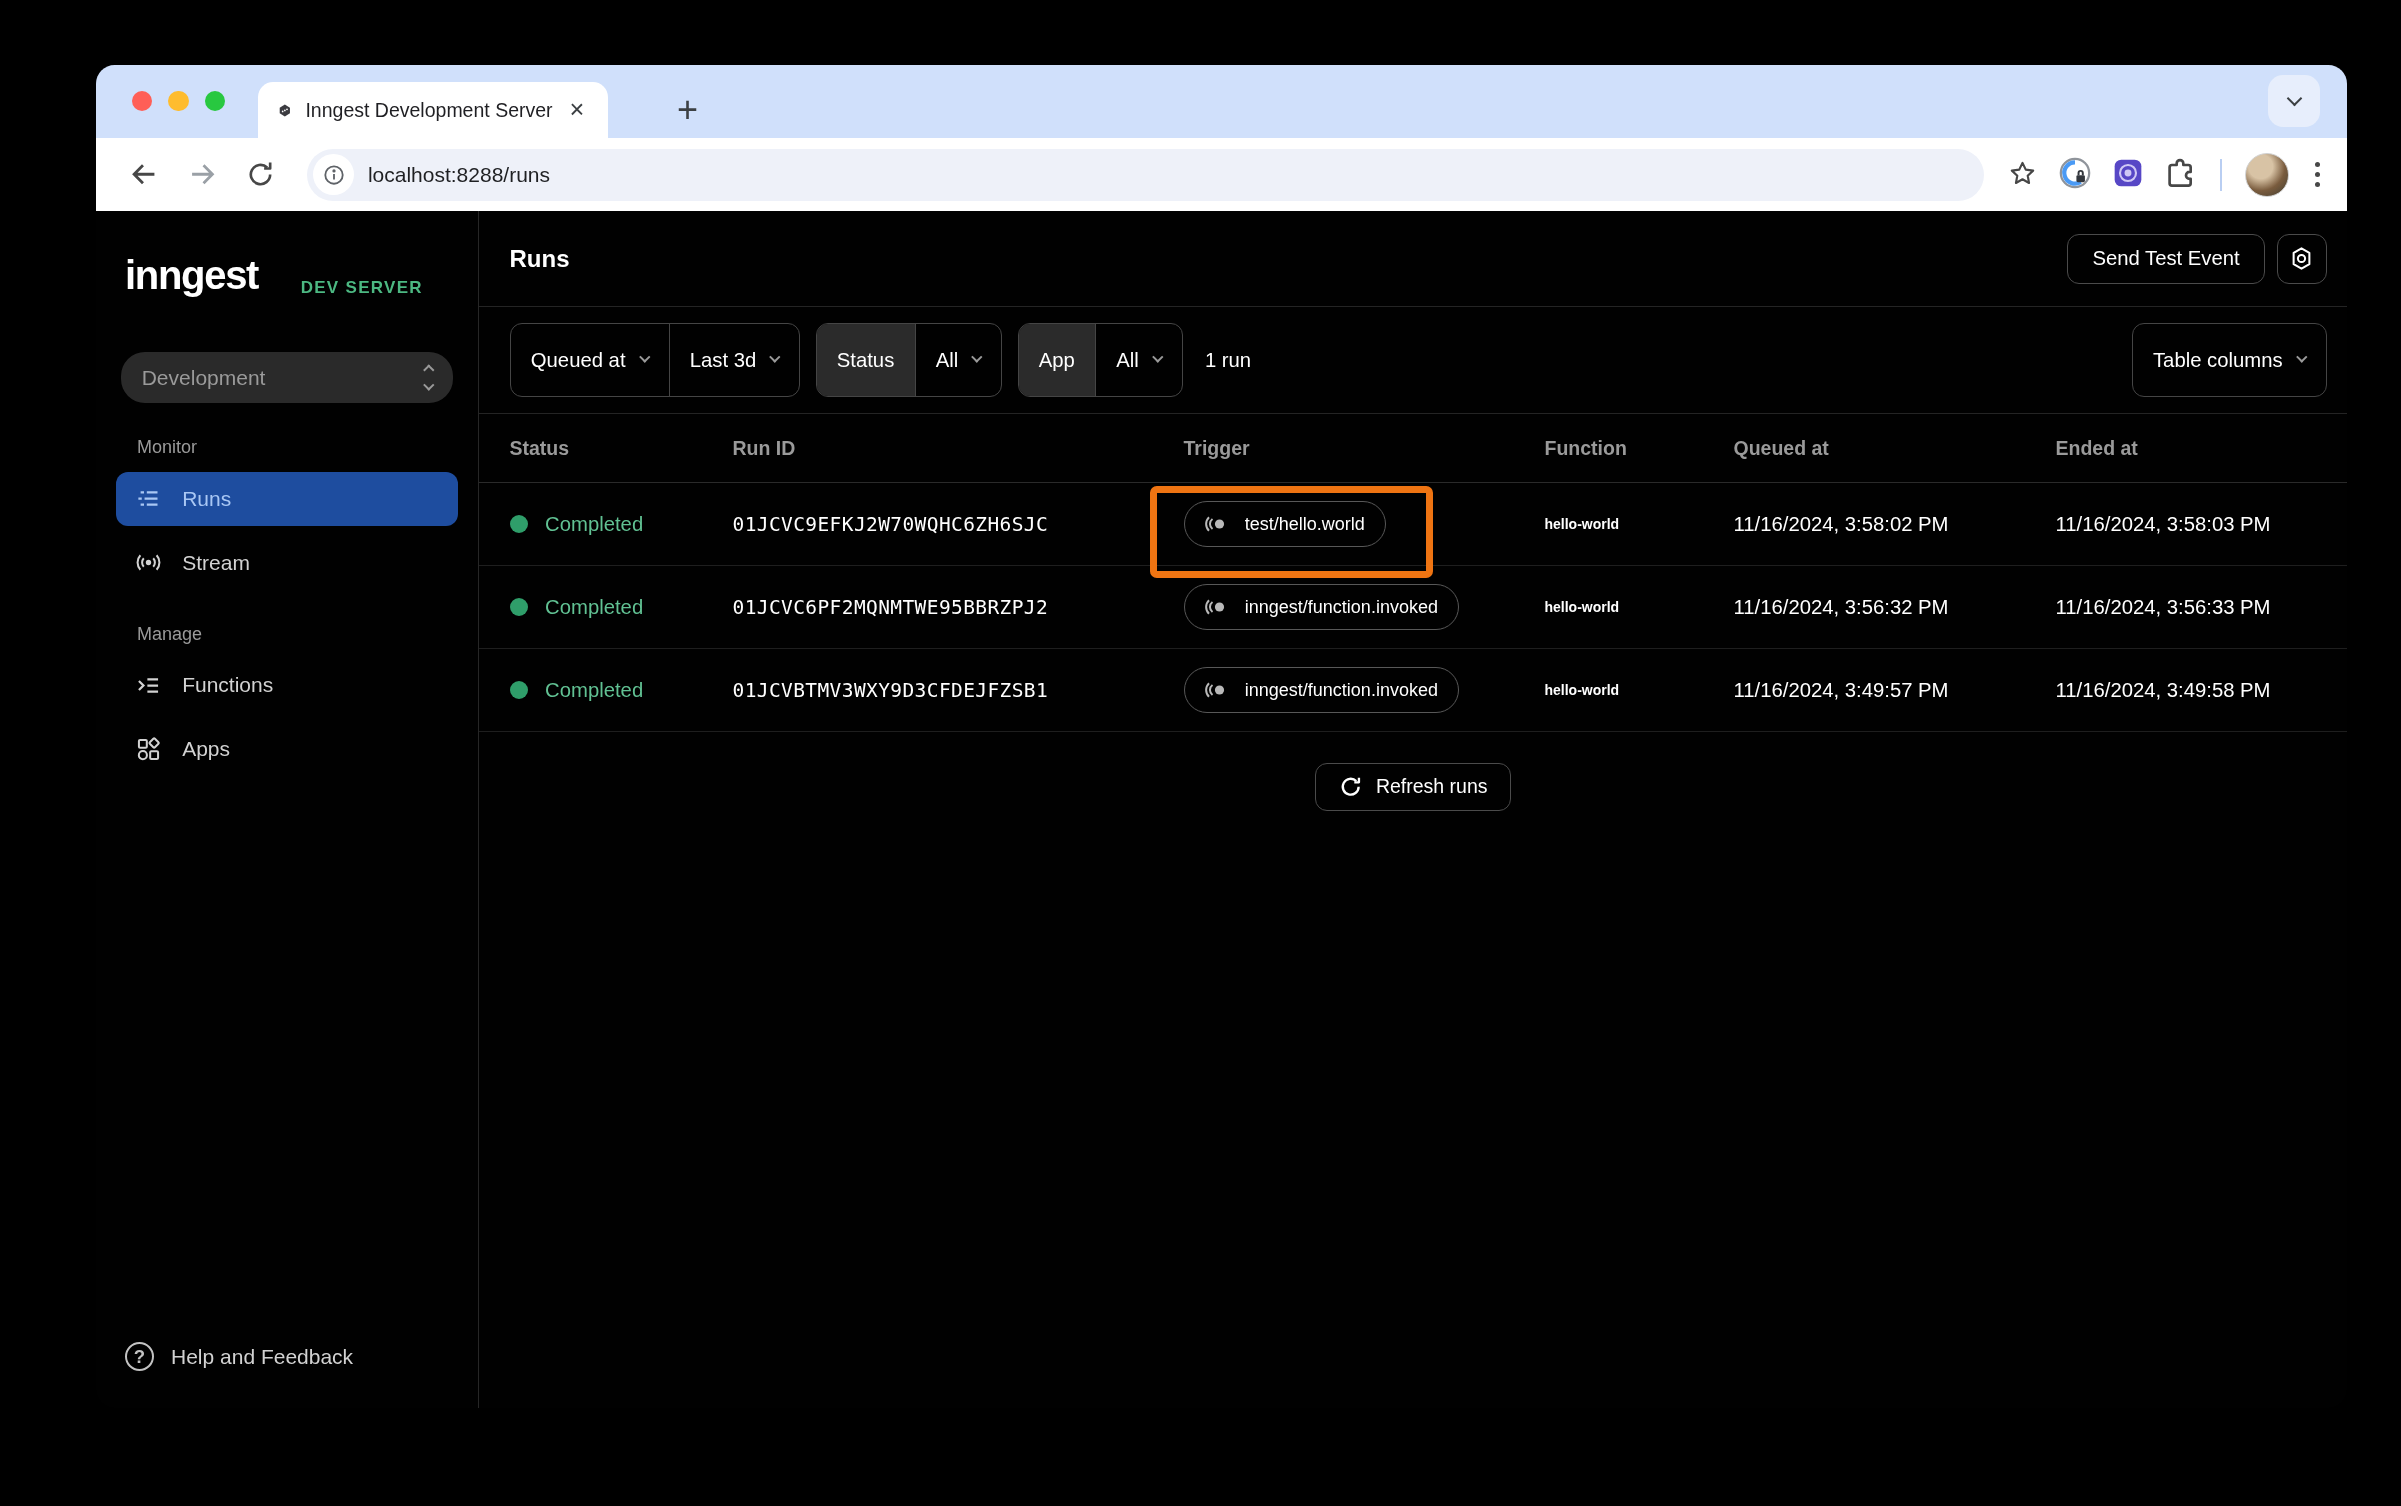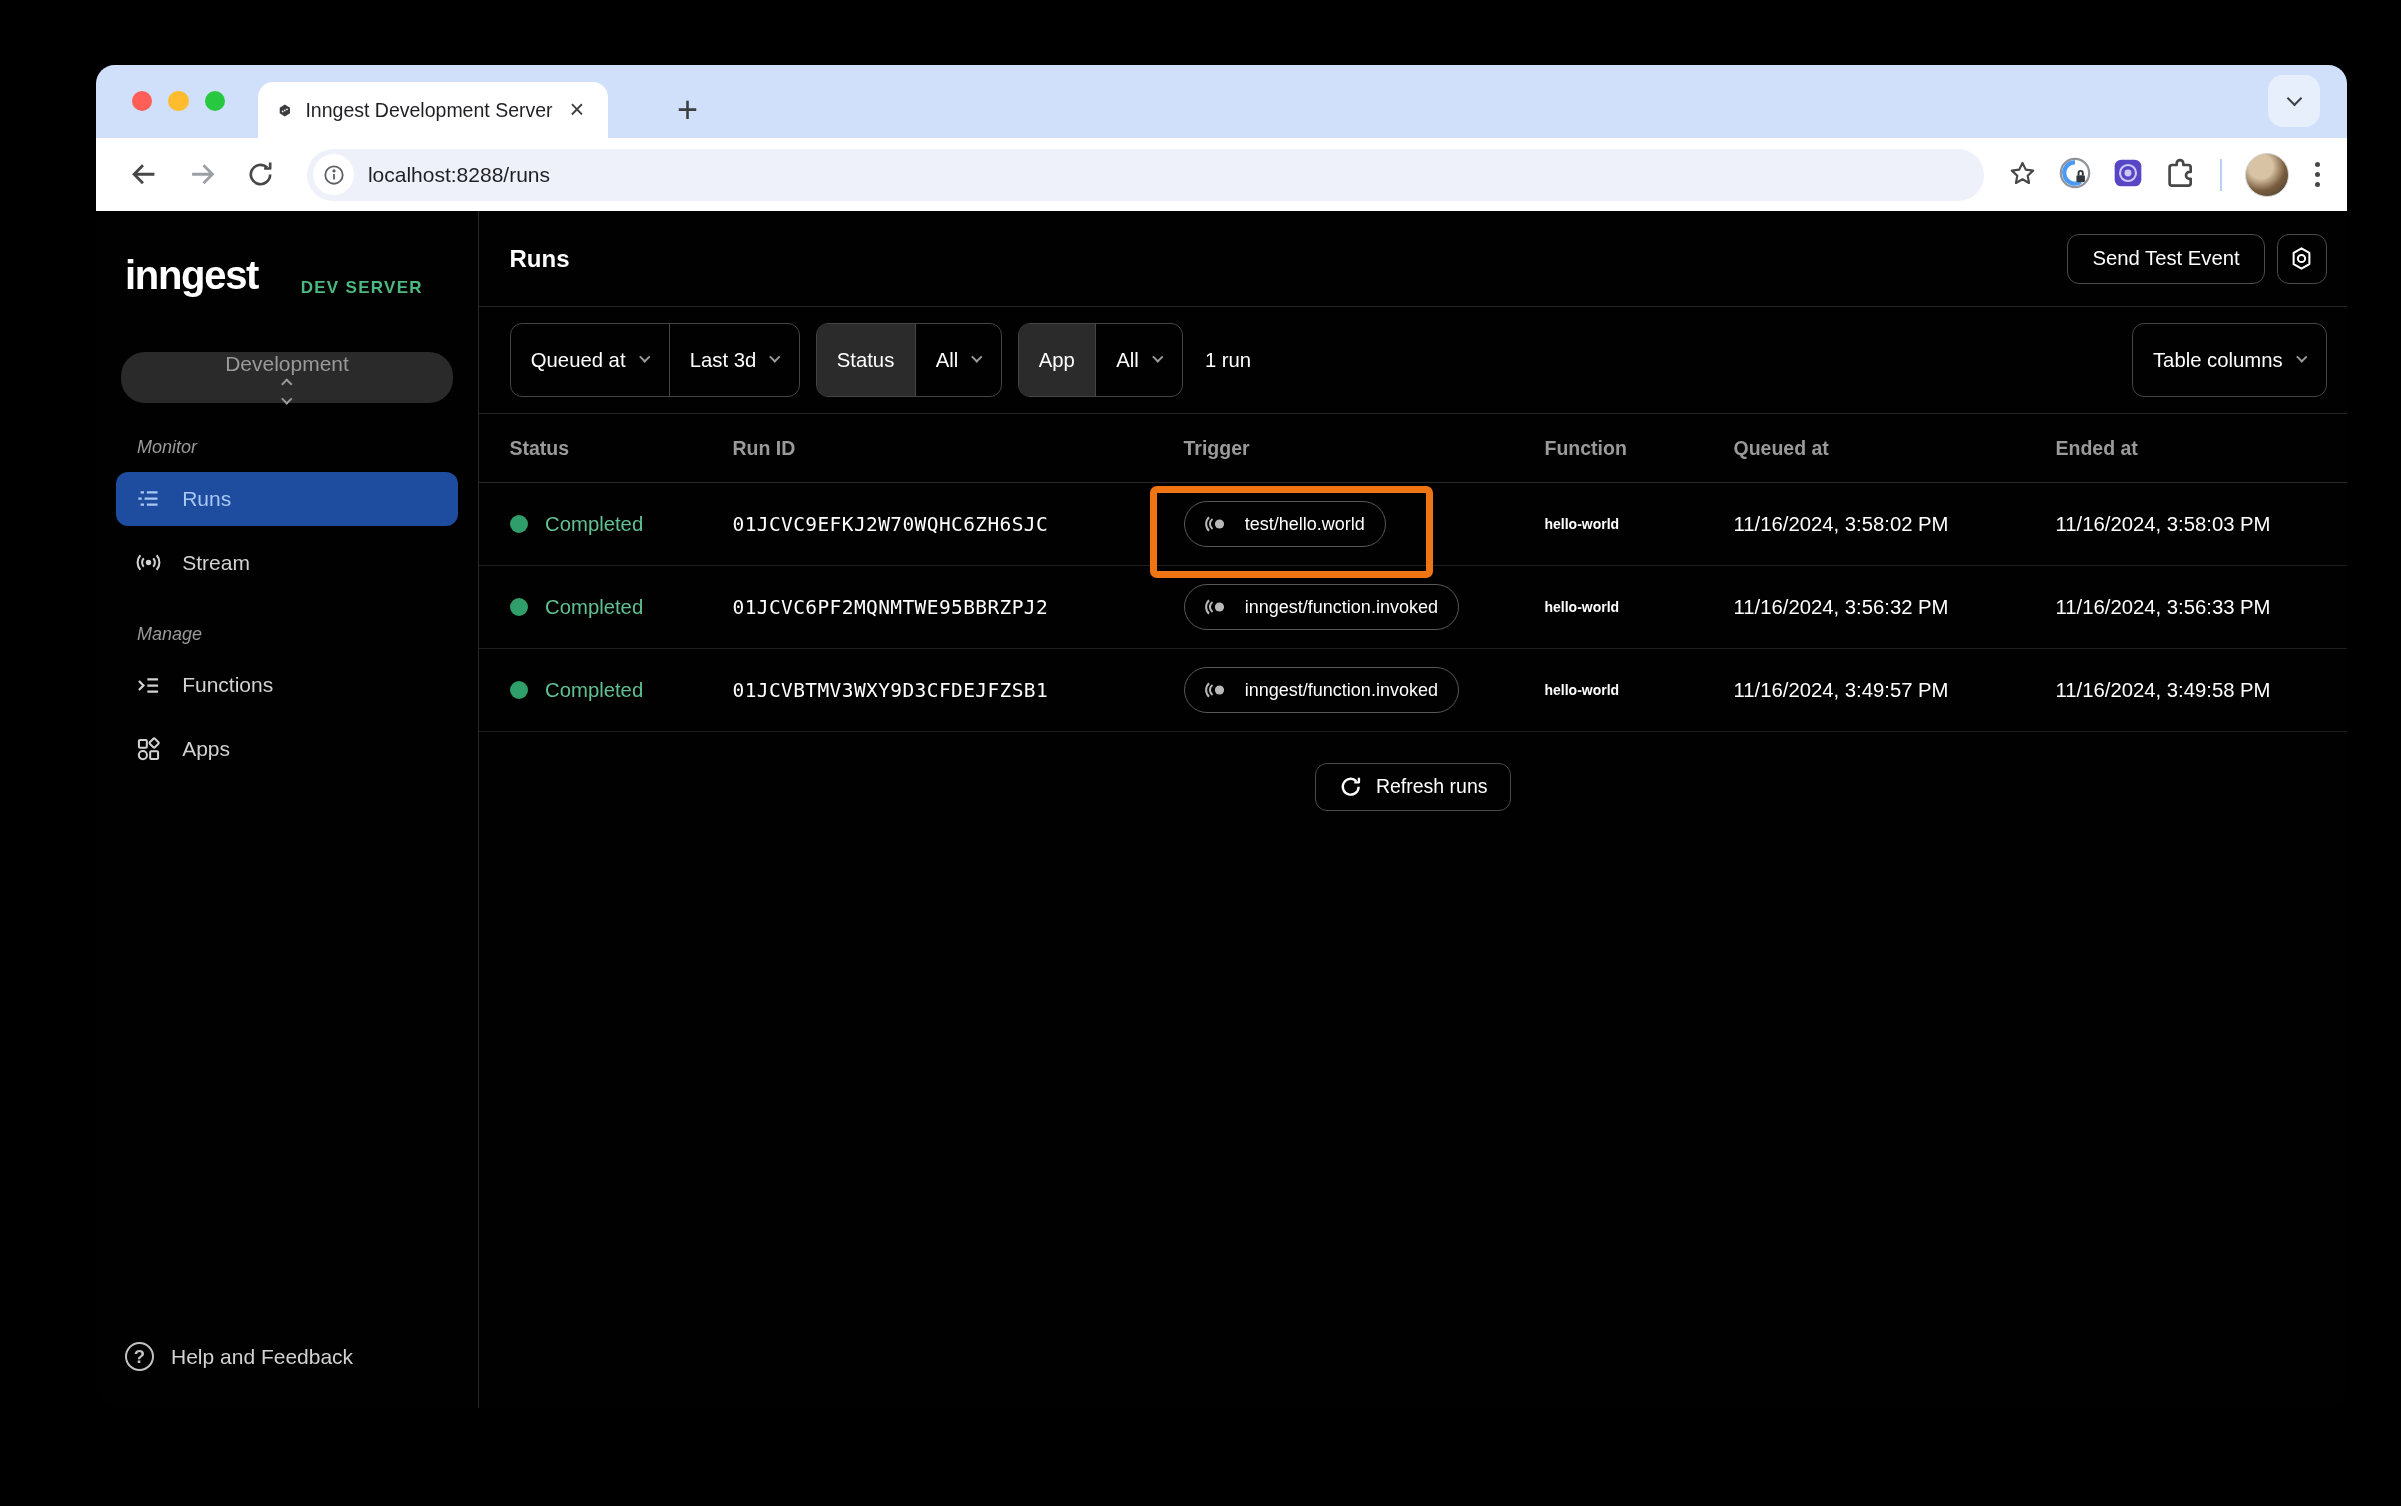--- a/index.html
+++ b/index.html
@@ -51,26 +51,26 @@
 
   
   .app { display:flex; height:1197px; background:#010101; color:#fff; }
 
   
   .sidebar { width:383px; border-right:0.8px solid #262626; position:relative; padding-top:42px; flex:none; }
   .logo-row { display:flex; align-items:flex-end; padding-left:29px;gap:29px; }
   .logo-text { font-size:40px; font-weight:800; letter-spacing:-1.3px; color:#fff; }
   .logo-badge { font-size:17px; font-weight:600; letter-spacing:1.3px; color:#4cb882; margin-left:13.5px; }
   .env-select { margin:54px 25.4px 0 25.4px; height:51px; background:#2a2a2a; border-radius:24px;
-    display:flex; align-items:center; padding:0 20.3px;flex-direction:column; }
+    display:flex; align-items:center; padding:0 20.3px; }
   .env-select .lbl { font-size:21px; color:#9a9a9a; flex:1; }
   .updown { display:flex; flex-direction:column; gap:7.6px; align-items:center; }
   .updown .u { width:7.6px; height:7.6px; border-left:2.1px solid #9a9a9a; border-top:2.1px solid #9a9a9a; transform:rotate(45deg); }
   .updown .d { width:7.6px; height:7.6px; border-right:2.1px solid #9a9a9a; border-bottom:2.1px solid #9a9a9a; transform:rotate(45deg); }
-  .side-section { font-size:18px; color:#9a9a9a; padding-left:41px; margin-top:34px;font-style:italic; }
+  .side-section { font-size:18px; color:#9a9a9a; padding-left:41px; margin-top:34px; }
   .nav-list { margin-top:13.5px; }
   .nav-item { height:54px; margin:0 20.3px 10.2px 20.3px; padding:0 18.6px; border-radius:12px;
     display:flex; align-items:center; gap:20.3px; font-size:21px; color:#d2d2d2; }
   .nav-item.active { background:#1e4d9f; color:#a9c7f4; }
   .help-row { position:absolute; bottom:37px; left:29px; display:flex; align-items:center; gap:17px;
     font-size:21px; color:#d2d2d2; }
   .qmark { width:29px; height:29px; border:2.1px solid #c2c2c2; border-radius:50%;
     display:flex; align-items:center; justify-content:center; font-size:18.6px; color:#c2c2c2; font-weight:600; }
 
   

